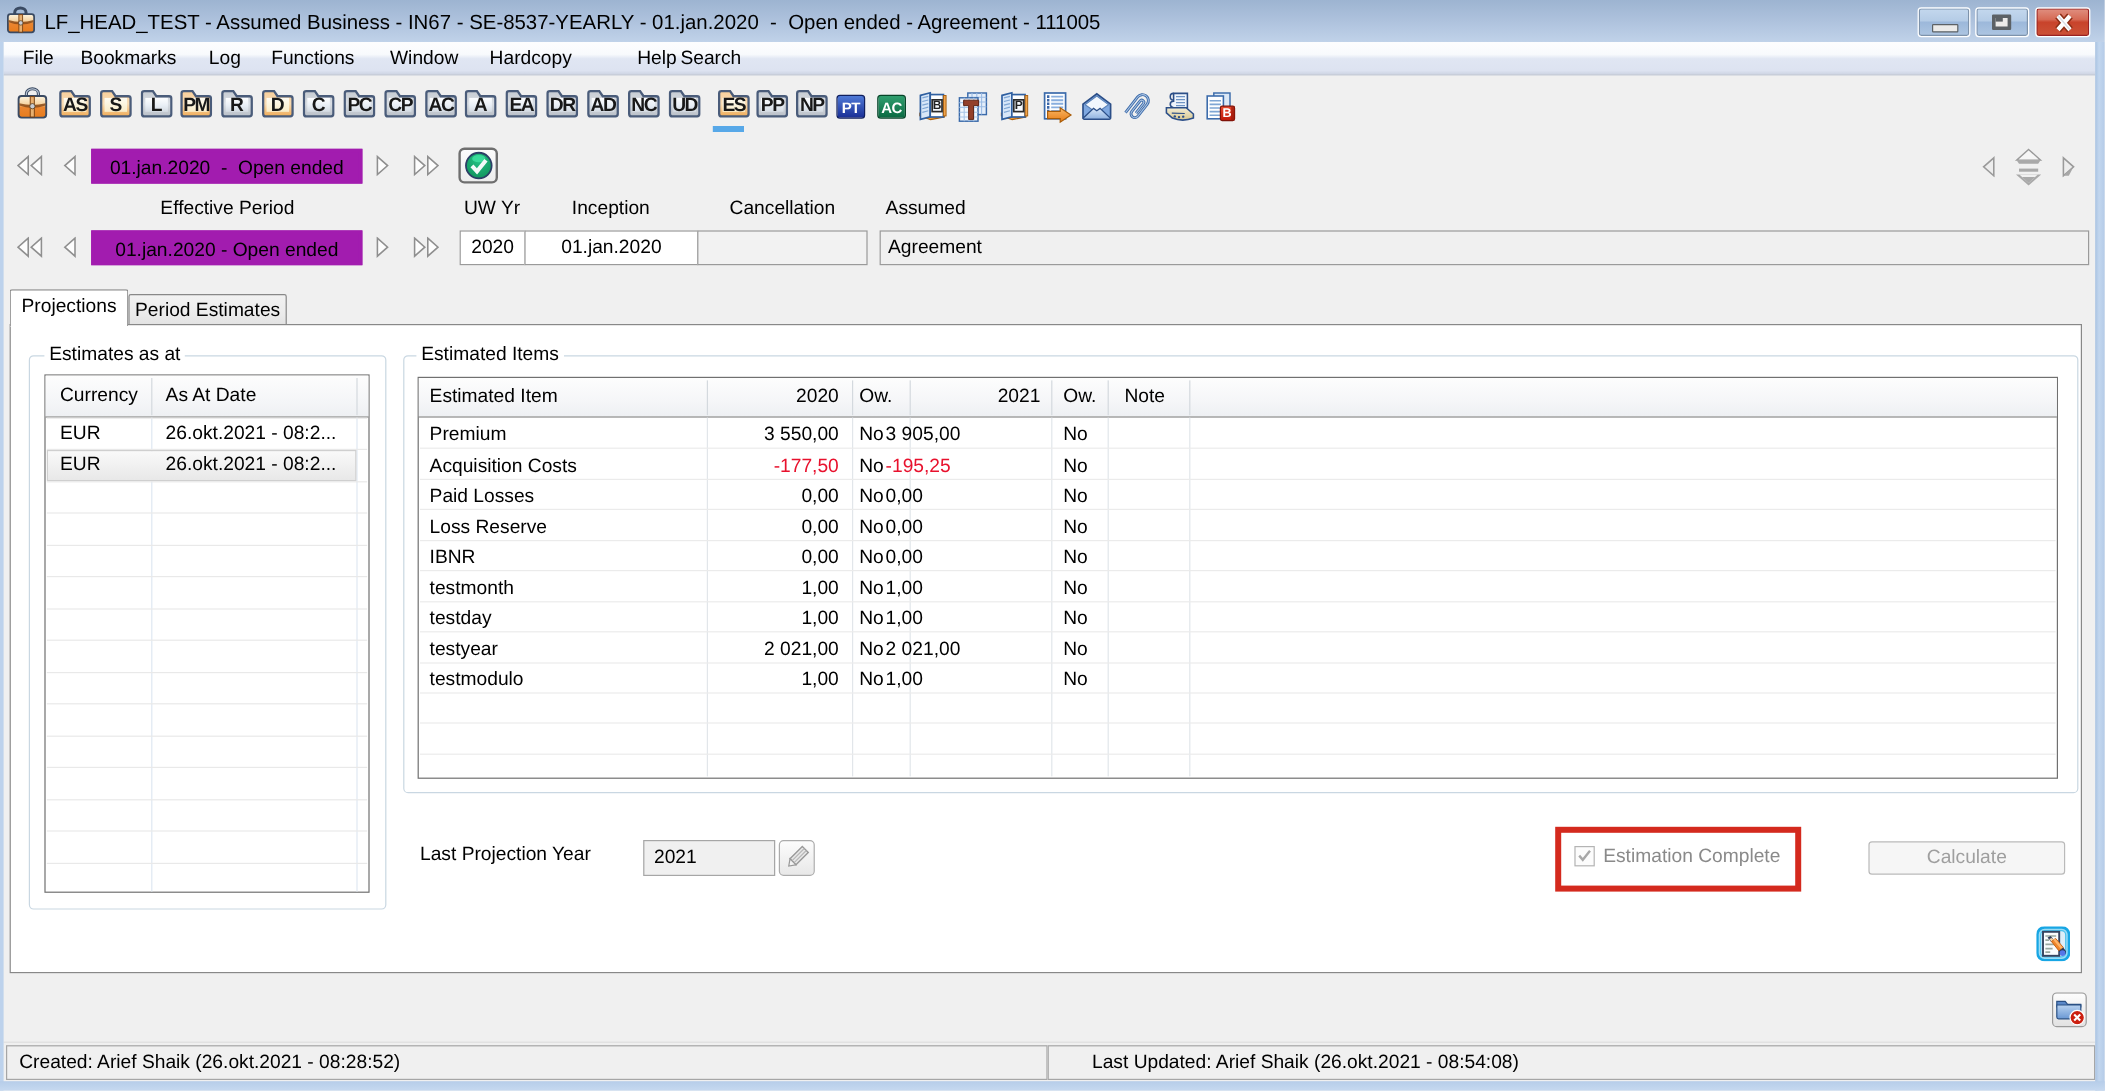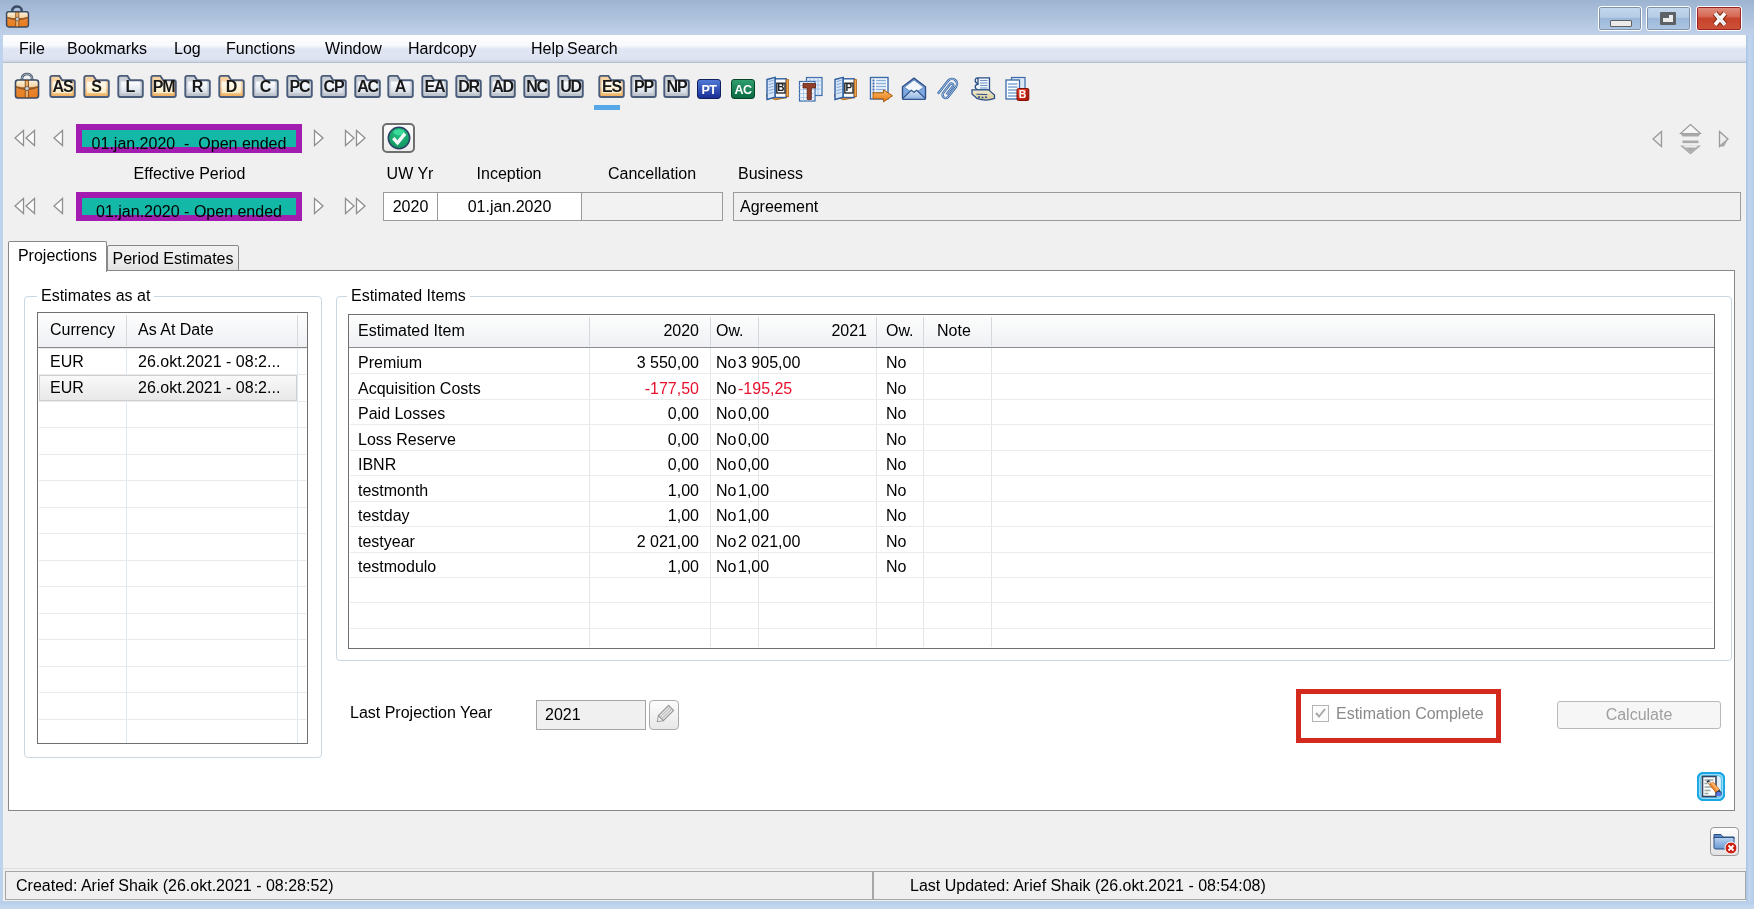--- a/index.html
+++ b/index.html
@@ -22,21 +22,21 @@
 #bbot{position:absolute;left:0;bottom:0;width:1754px;height:8px;background:linear-gradient(180deg,#b6cde9,#c6d9f0);}
 
 #menubar{position:absolute;left:3px;top:35px;width:1743px;height:28px;box-sizing:border-box;background:linear-gradient(180deg,#fdfdfe 0%,#f8fafd 38%,#e0e6f3 52%,#dde3f1 88%,#cdd4e3 100%);border-bottom:1px solid #b6bfd0;}
 #menubar span{position:absolute;top:5px;font-size:16px;color:#000;}
 
 #toolbar{position:absolute;left:3px;top:63px;width:1743px;height:52px;background:#f0f0f0;}
 .tbi{position:absolute;top:13px;}
 .sq{width:24px;height:20px;top:16px;border-radius:3px;font-weight:bold;font-size:12.5px;line-height:20px;text-align:center;color:#fff;letter-spacing:-0.5px;}
 #esline{position:absolute;left:594px;top:105px;width:26px;height:5px;background:#57a8e8;}
 
-.navbox{position:absolute;box-sizing:border-box;border:6px solid #a21caf;background:#14b8a6;font-size:16px;text-align:center;}
+.navbox{position:absolute;box-sizing:border-box;border:3px solid #a21caf;background:#a21caf;font-size:16px;text-align:center;}
 .lbl{position:absolute;font-size:16px;color:#000;}
 .fld{position:absolute;box-sizing:border-box;border:1px solid #9a9a9a;background:#fff;font-size:16px;}
 
 #tab1{position:absolute;left:8px;top:241px;width:97px;height:30px;background:#fff;border:1px solid #888;border-bottom:none;border-radius:2px 2px 0 0;z-index:3;font-size:16px;text-align:center;line-height:28px;}
 #tab2{position:absolute;left:107px;top:245px;width:130px;height:26px;background:linear-gradient(180deg,#f2f2f2,#ebebeb 60%,#e1e1e1);border:1px solid #888;border-radius:2px 2px 0 0;z-index:1;font-size:16px;text-align:center;line-height:25px;}
 #tabpanel{position:absolute;left:8px;top:270px;width:1727px;height:541px;background:#fff;border:1px solid #888;box-sizing:border-box;z-index:2;}
 
 .gbox{position:absolute;border:1px solid #c9d7e2;border-radius:4px;}
 .gbox b{position:absolute;top:-10px;font-weight:normal;font-size:16px;background:#fff;padding:0 4px;line-height:18px;}
 .rl1{position:absolute;left:1px;right:1px;height:1px;background:#e9e9e9;}
@@ -66,20 +66,21 @@
 <circle cx="11.8" cy="13" r="1.8" fill="#c8ccd4" stroke="#5a4020" stroke-width="0.6"></circle>
 <defs>
           <linearGradient id="bcg2" x1="0" y1="0" x2="0" y2="1">
             <stop offset="0" stop-color="#fdf4e0"></stop>
             <stop offset="0.38" stop-color="#f6d4a2"></stop>
             <stop offset="0.52" stop-color="#ea8530"></stop>
             <stop offset="1" stop-color="#e87c1c"></stop>
           </linearGradient>
         </defs>
 </svg>
+<span id="title">LF_HEAD_TEST - Assumed Business - IN67 - SE-8537-YEARLY - 01.jan.2020  -  Open ended - Agreement - 111005</span>
 <div class="winbtn" id="btnmin">
         <div class="g"></div>
       </div>
 <div class="winbtn" id="btnmax">
         <div class="g"></div>
       </div>
 <div class="winbtn" id="btncls">
         <svg width="20" height="18" viewBox="0 0 20 18" style="position:absolute;left:13px;top:3px">
 <path d="M5,3.2 L15,14.8 M15,3.2 L5,14.8" stroke="#8e2e16" stroke-width="6.2"></path>
 <path d="M5,3.2 L15,14.8 M15,3.2 L5,14.8" stroke="#ffffff" stroke-width="3.6"></path>
@@ -357,21 +358,21 @@
 <path d="M7,24.4 h11 L12.5,29.4 z" fill="#a9a9a9"></path>
 </svg>
 <svg style="position:absolute;left:1717px;top:130px" width="13" height="18" viewBox="0 0 13 18">
         <path d="M2.5,1.5 L11,9 L2.5,16.5 z" fill="#ededed" stroke="#9a9a9a" stroke-width="1.3"></path>
         <path d="M2.5,16.5 L11,9 l0,0 -4,7.5 z" fill="#a8a8a8"></path>
       </svg>
 <div class="lbl" style="left:133px;top:165px;width:113px;text-align:center;">Effective Period</div>
 <div class="lbl" style="left:385px;top:165px;width:50px;text-align:center;">UW Yr</div>
 <div class="lbl" style="left:474px;top:165px;width:70px;text-align:center;">Inception</div>
 <div class="lbl" style="left:607px;top:165px;width:90px;text-align:center;">Cancellation</div>
-<div class="lbl" style="left:738px;top:165px;">Business</div>
+<div class="lbl" style="left:738px;top:165px;">Assumed</div>
 <svg style="position:absolute;left:13px;top:197px" width="24" height="18" viewBox="0 0 24 18">
         <path d="M10.5,1.5 L2,9 L10.5,16.5 z M21.5,1.5 L13,9 L21.5,16.5 z" fill="#fdfdfd" stroke="#8f8f8f" stroke-width="1.3"></path>
       </svg>
 <svg style="position:absolute;left:52px;top:197px" width="13" height="18" viewBox="0 0 13 18">
         <path d="M10.5,1.5 L2,9 L10.5,16.5 z" fill="#fdfdfd" stroke="#8f8f8f" stroke-width="1.3"></path>
       </svg>
 <div class="navbox" style="left:76px;top:192px;width:226px;height:29px;line-height:27px;">01.jan.2020 - Open ended</div>
 <svg style="position:absolute;left:312px;top:197px" width="13" height="18" viewBox="0 0 13 18">
         <path d="M2.5,1.5 L11,9 L2.5,16.5 z" fill="#fdfdfd" stroke="#8f8f8f" stroke-width="1.3"></path>
       </svg>

